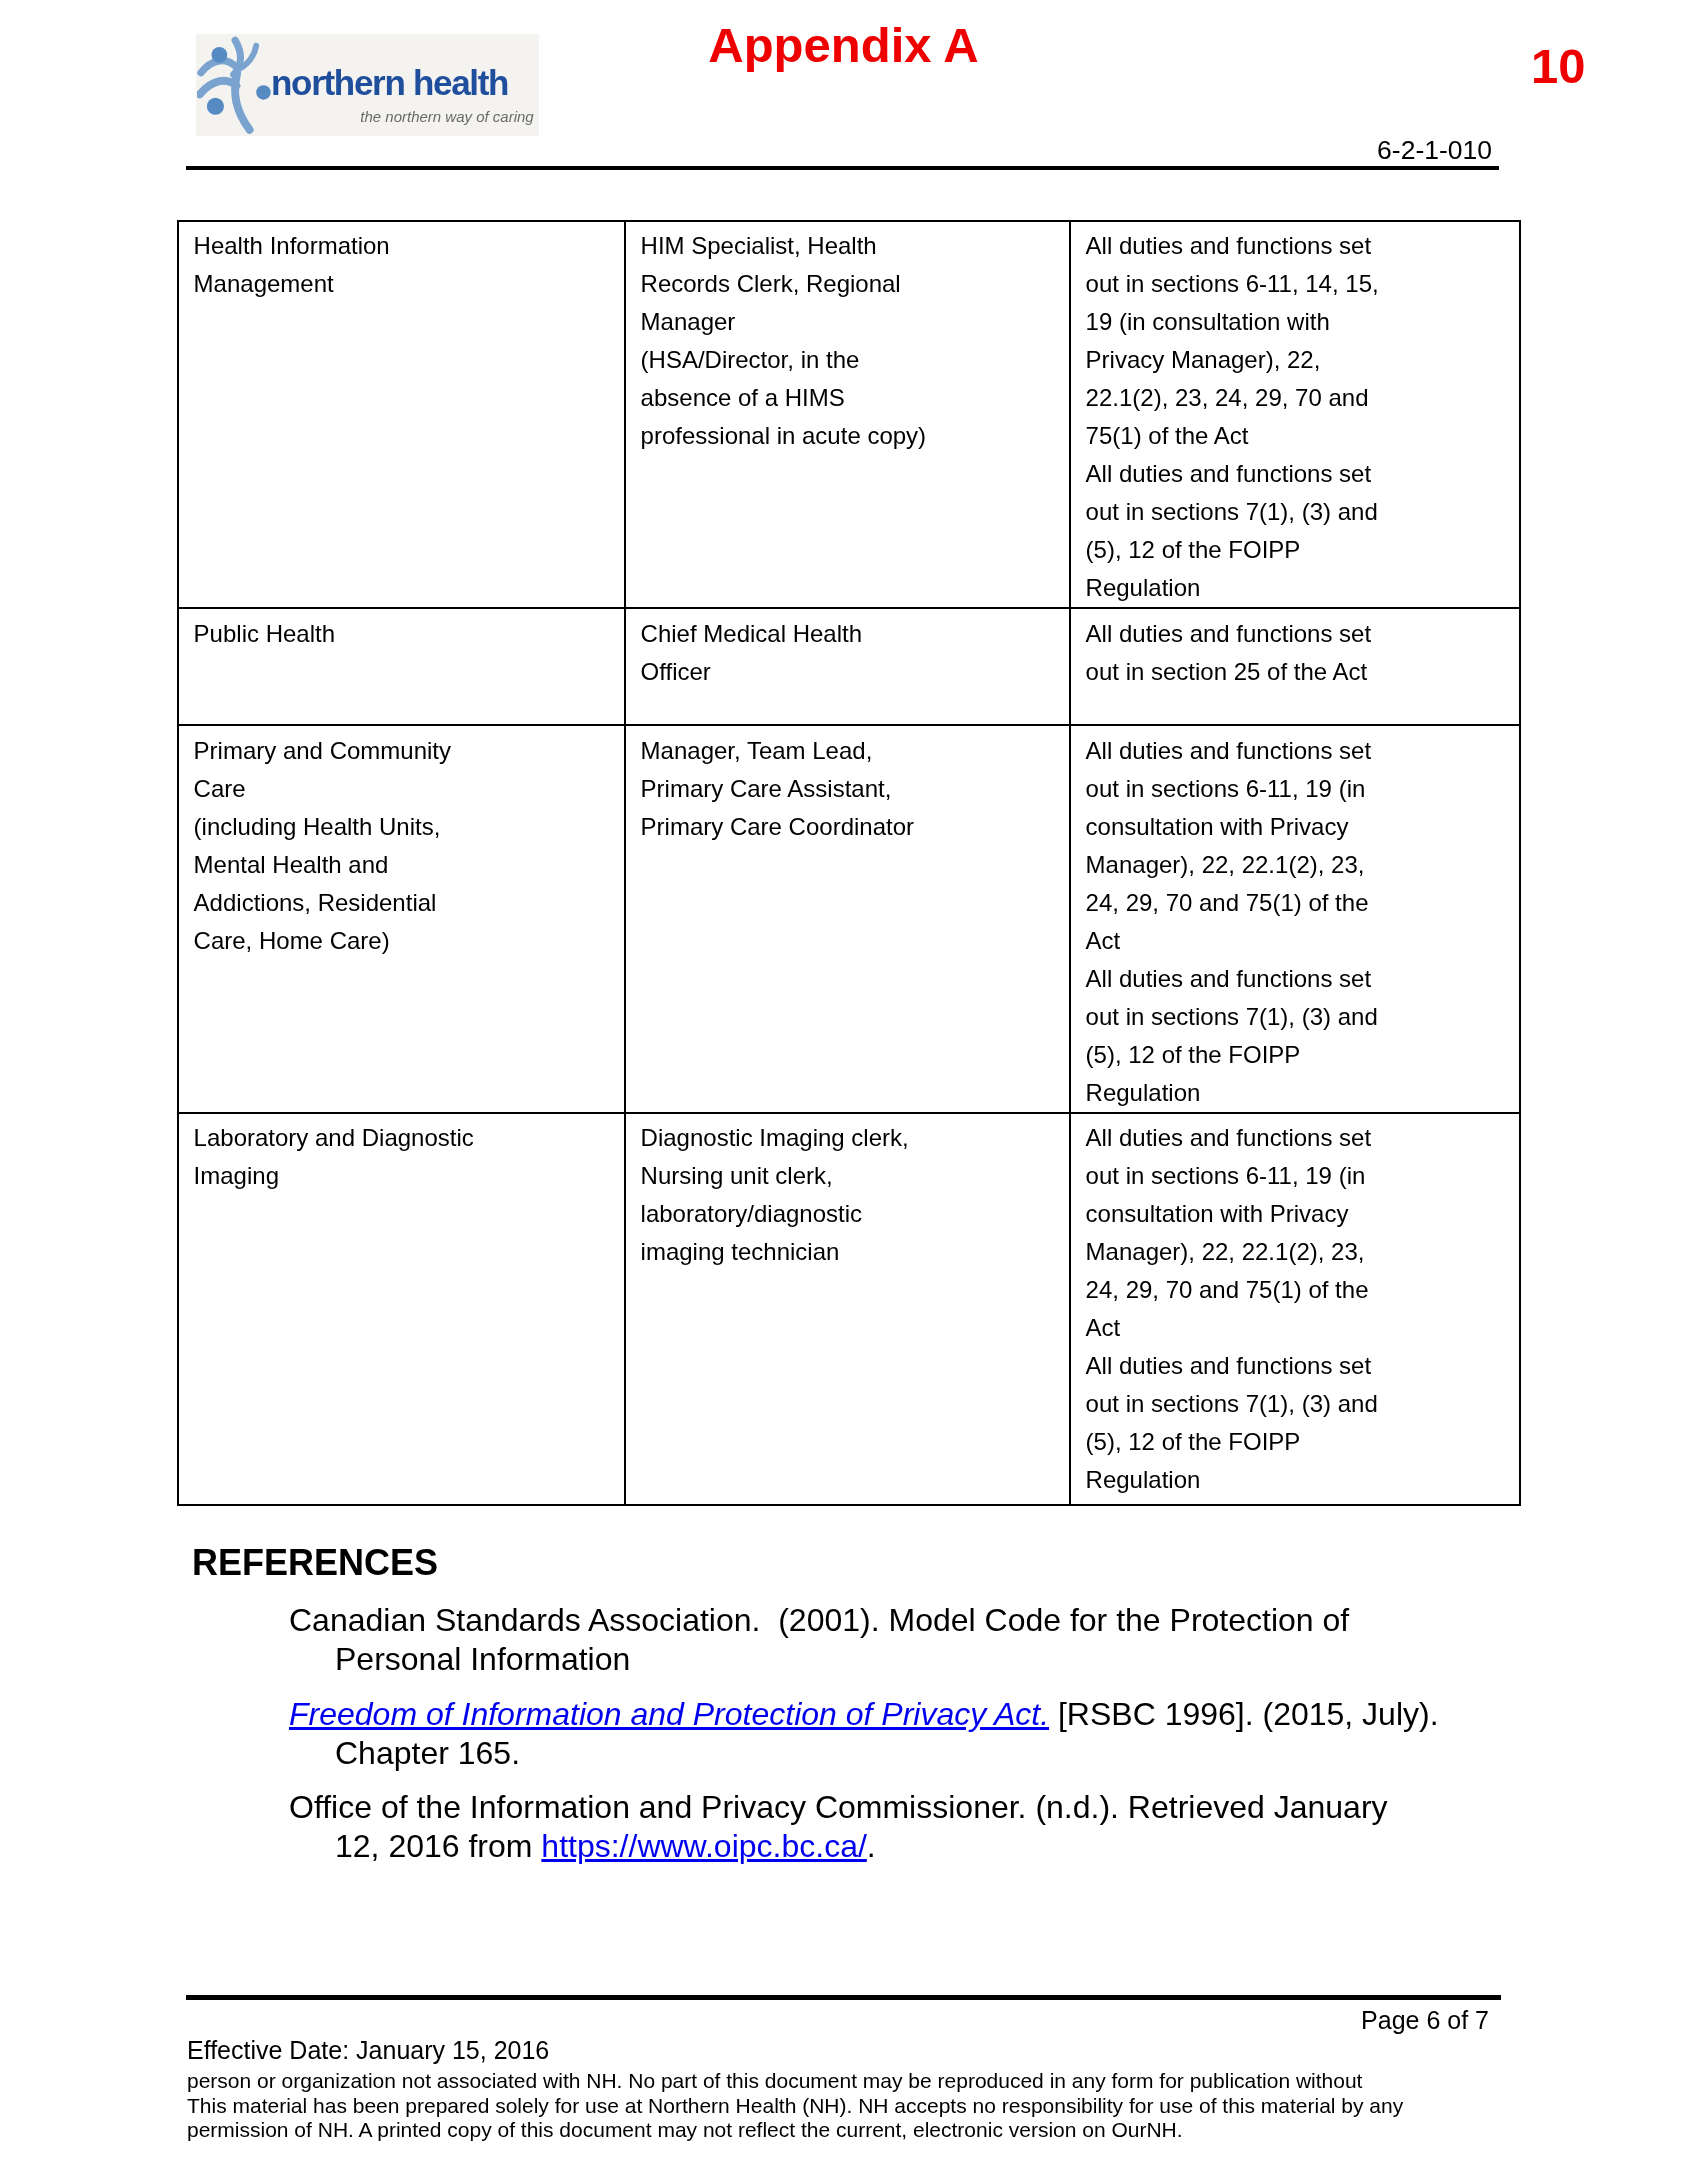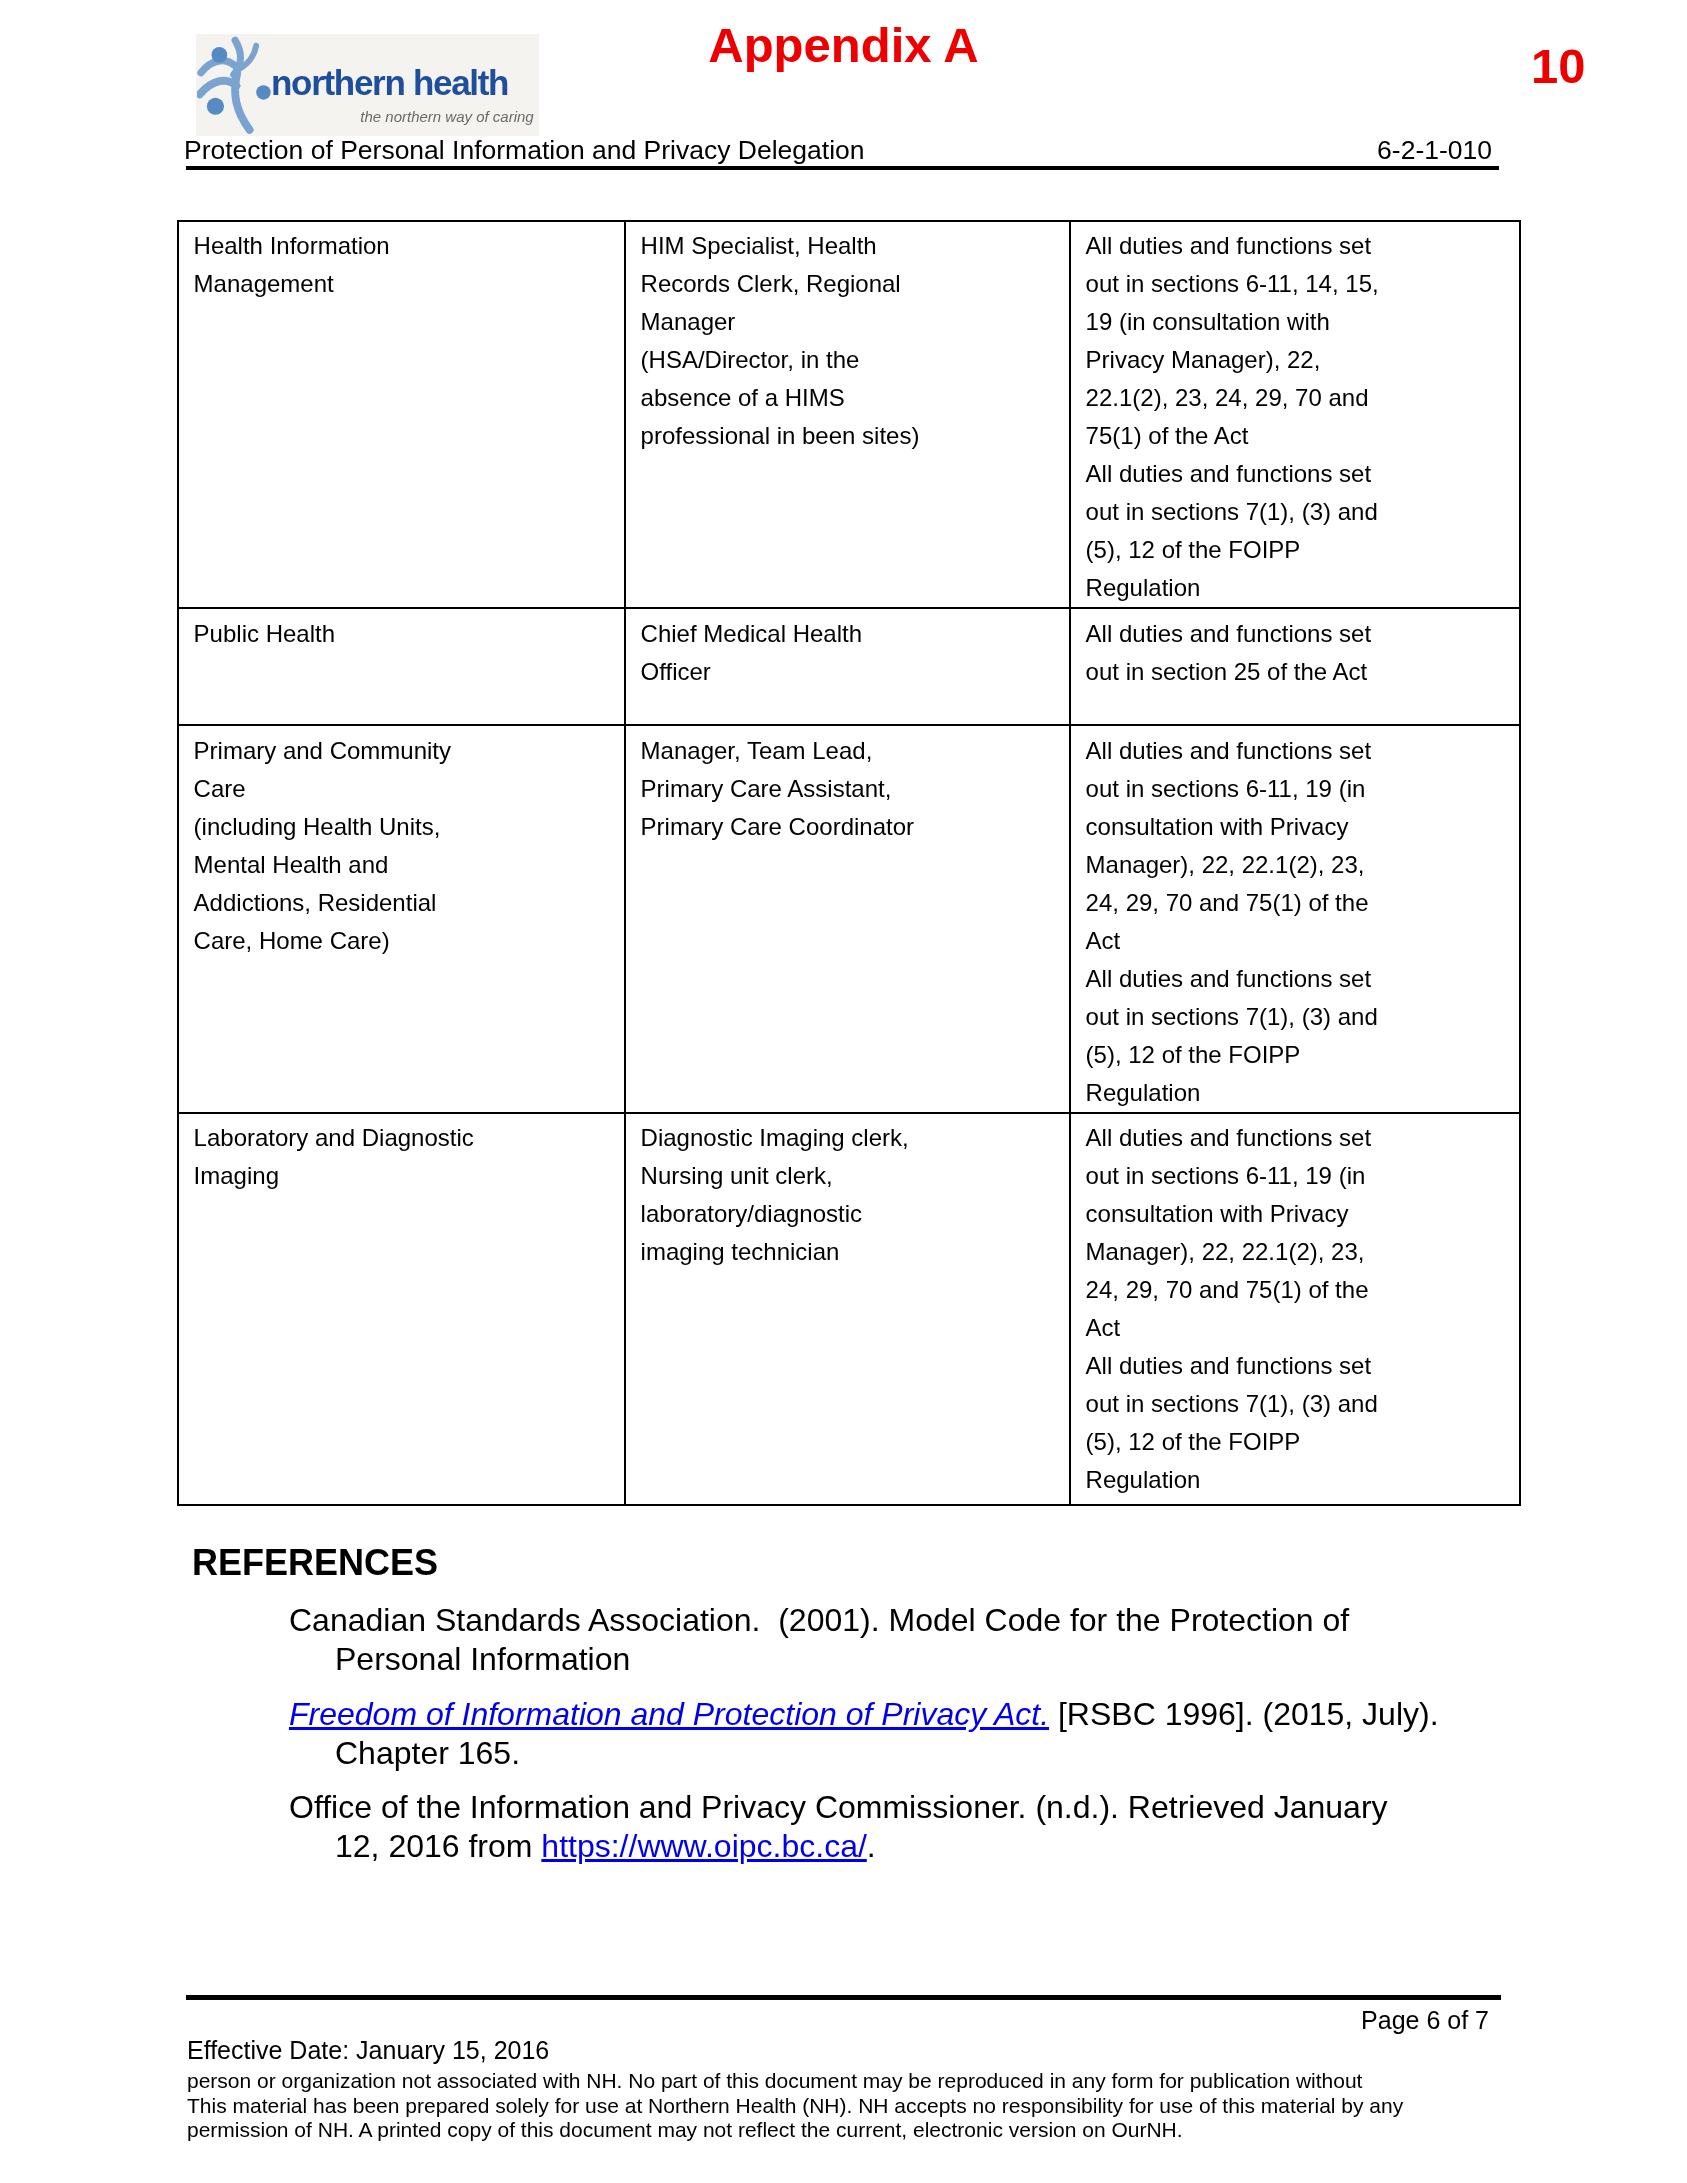--- a/index.html
+++ b/index.html
@@ -61,21 +61,20 @@
         <circle cx="28" cy="108" r="13"></circle>
         <circle cx="101" cy="87" r="11"></circle>
       </g>
     </svg>
     <div class="logo-name">northern health</div>
     <div class="logo-tagline">the northern way of caring</div>
   </div>
 
   <div class="appendix">Appendix A</div>
   <div class="marker10">10</div>
-  <div class="doc-title">Protection of Personal Information and Privacy Delegation</div>
   <div class="doc-code">6-2-1-010</div>
   <div class="header-rule"></div>
 
   <table class="dtable">
     <colgroup>
         <col style="width:447px">
         <col style="width:445px">
         <col style="width:450px">
       </colgroup>
     <tbody>
@@ -83,21 +82,21 @@
         <td class="lines">
             <div>Health Information</div>
             <div>Management</div>
           </td>
         <td class="lines">
             <div>HIM Specialist, Health</div>
             <div>Records Clerk, Regional</div>
             <div>Manager</div>
             <div>(HSA/Director, in the</div>
             <div>absence of a HIMS</div>
-            <div>professional in been sites)</div>
+            <div>professional in acute copy)</div>
           </td>
         <td class="lines">
             <div>All duties and functions set</div>
             <div>out in sections 6-11, 14, 15,</div>
             <div>19 (in consultation with</div>
             <div>Privacy Manager), 22,</div>
             <div>22.1(2), 23, 24, 29, 70 and</div>
             <div>75(1) of the Act</div>
             <div>All duties and functions set</div>
             <div>out in sections 7(1), (3) and</div>

